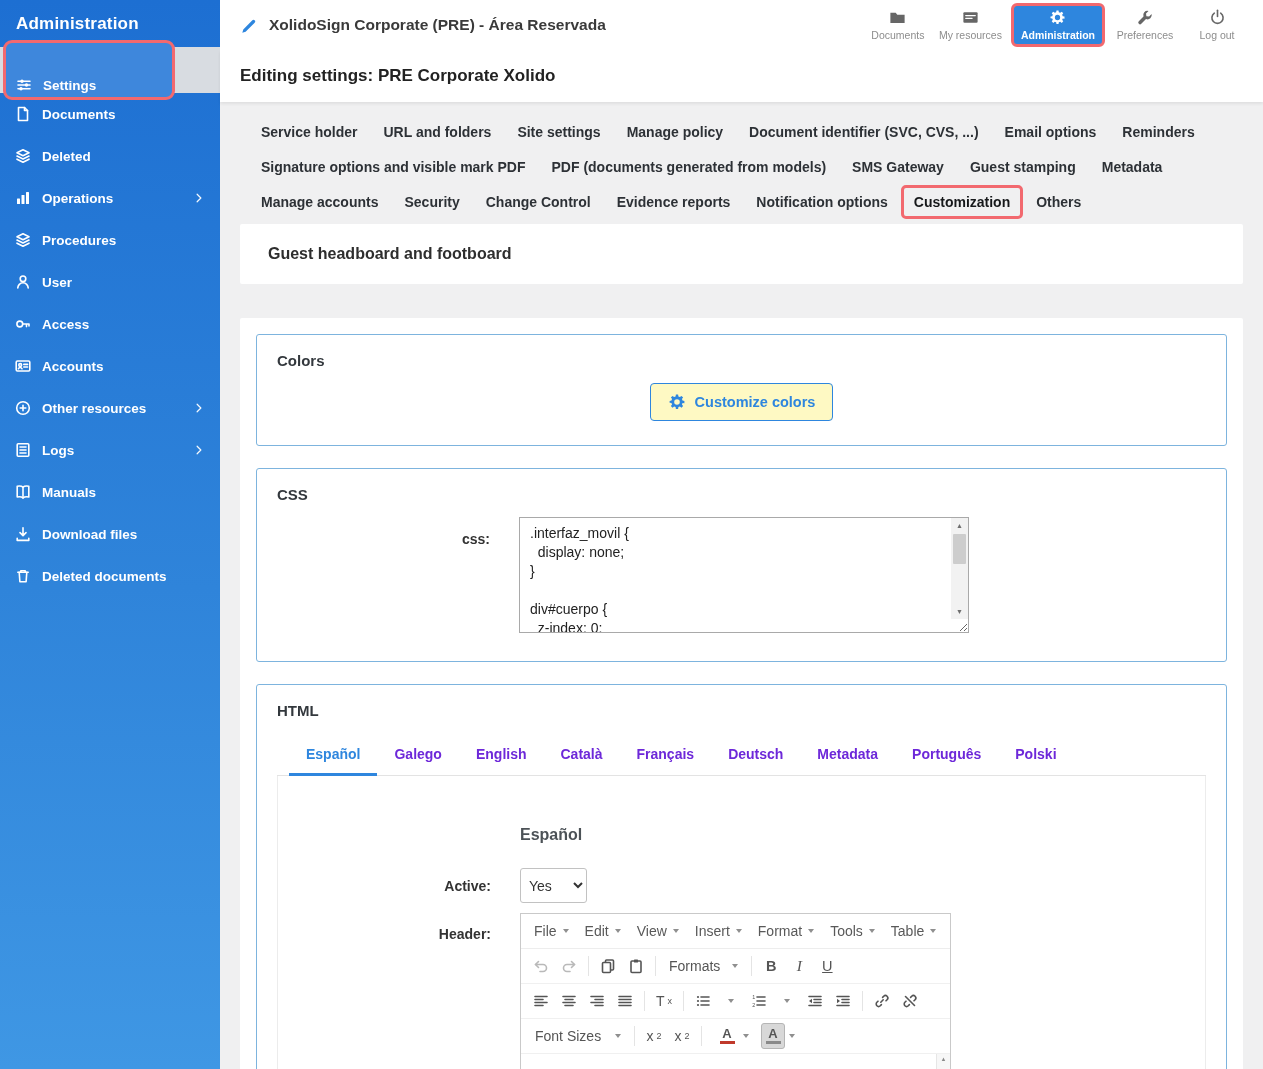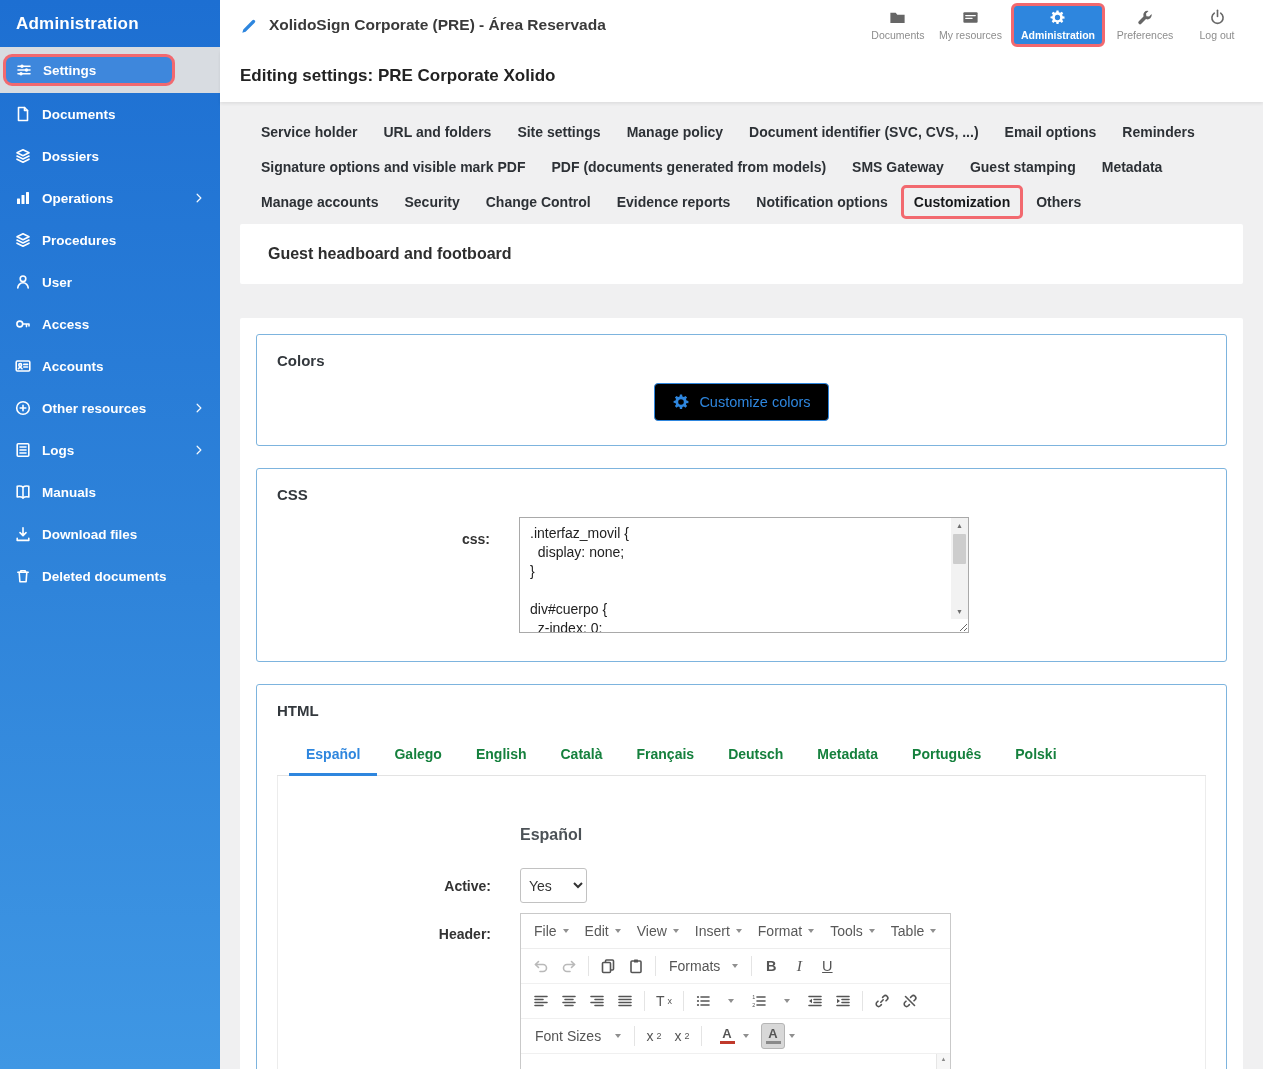--- a/index.html
+++ b/index.html
@@ -7,21 +7,21 @@
   .app{display:flex;width:100%;height:100%;}
   svg.ln{fill:none;stroke:currentColor;stroke-width:1.6;stroke-linecap:round;stroke-linejoin:round;display:block;}
   svg{display:block;}
 
   
   .sidebar{flex:0 0 220px;width:220px;background:linear-gradient(180deg,#1d6fd2 0%,#2f84da 55%,#3f97e4 100%);color:#fff;}
   .sidebar-title{height:47px;display:flex;align-items:center;padding:0 16px;font-size:17px;font-weight:700;letter-spacing:.2px;}
   .side-item{height:42px;display:flex;align-items:center;gap:11px;padding:0 15px;font-size:13.5px;font-weight:600;cursor:pointer;}
   .side-item .chev{margin-left:auto;opacity:.95;}
   .side-active-row{height:46px;background:#d8dce1;display:flex;align-items:center;cursor:pointer;}
-  .side-pill{margin-left:3px;width:172px;height:32px;box-sizing:border-box;background:#3e87dc;border:3px solid #f2696f;border-radius:9px;display:flex;align-items:center;gap:11px;padding:4px 10px;font-size:13.5px;font-weight:700;}
+  .side-pill{margin-left:3px;width:172px;height:60px;box-sizing:border-box;background:#3e87dc;border:3px solid #f2696f;border-radius:9px;display:flex;align-items:flex-end;gap:11px;padding:4px 10px;font-size:13.5px;font-weight:700;}
 
   
   .main{flex:1;display:flex;flex-direction:column;min-width:0;}
   .topbar{height:50px;background:#fff;display:flex;align-items:center;padding:0 10px 0 20px;flex:0 0 50px;}
   .brand{display:flex;align-items:center;gap:10px;font-size:15.5px;font-weight:600;color:#3a3a3a;cursor:pointer;}
   .topnav{margin-left:auto;display:flex;align-items:center;height:50px;}
   .topnav-item{min-width:62px;padding:0 5px;height:50px;display:flex;flex-direction:column;align-items:center;justify-content:center;gap:3px;color:#666;cursor:pointer;}
   .topnav-item .tlabel{font-size:10.5px;color:#8d8d8d;white-space:nowrap;}
   .topnav-item.active{background:#2e86de;color:#fff;border:3px solid #f2696f;border-radius:6px;height:44px;box-sizing:border-box;margin:0 4px;padding:0 7px;}
   .topnav-item.active .tlabel{color:#fff;font-weight:600;}
@@ -36,39 +36,39 @@
 
   .card-heading{margin-top:5px;background:#fff;border-radius:2px;padding:21px 28px;font-size:16px;font-weight:700;color:#2e2e2e;}
   .card-gap{height:34px;}
   .card-body{background:#fff;border-radius:2px;padding:16px 16px 40px;min-height:760px;}
 
   .panel{border:1px solid #7db4de;border-radius:3px;background:#fff;padding:17px 20px 24px;margin-bottom:22px;}
   .panel-title{font-size:15px;font-weight:700;color:#33383d;}
 
   
   .colors-body{margin-top:14px;display:flex;justify-content:center;}
-  .btn-outline{display:inline-flex;align-items:center;gap:9px;background:#000000;border:1px solid #2e86de;color:#2e86de;border-radius:4px;padding:9px 17px;font-size:14.5px;font-weight:400;cursor:pointer;font-family:inherit;}
+  .btn-outline{display:inline-flex;align-items:center;gap:9px;background:#fef9c3;border:1px solid #2e86de;color:#2e86de;border-radius:4px;padding:9px 17px;font-size:14.5px;font-weight:700;cursor:pointer;font-family:inherit;}
 
   
   .form-row{display:flex;align-items:flex-start;}
   .form-label{width:242px;box-sizing:border-box;text-align:right;padding-right:29px;font-size:14px;font-weight:700;color:#333;}
 
   
   .css-row{margin-top:14px;}
   .css-row .form-label{padding-top:14px;}
   .css-wrap{position:relative;width:450px;}
   .css-area{width:450px;height:116px;box-sizing:border-box;border:1px solid #a9a9a9;background:#fff;color:#222;font-family:"Liberation Sans",sans-serif;font-size:14px;line-height:19px;padding:6px 26px 6px 10px;resize:both;white-space:pre;overflow:hidden;border-radius:0;}
   .fake-scroll{position:absolute;top:1px;right:1px;bottom:18px;width:17px;background:#f2f2f2;display:flex;flex-direction:column;align-items:center;}
   .fs-btn{height:15px;width:17px;display:flex;align-items:center;justify-content:center;font-size:7px;color:#6e6e6e;cursor:pointer;}
   .fs-thumb{width:13px;height:30px;background:#cdcdcd;border-radius:1px;margin-top:1px;cursor:pointer;}
   .fs-spacer{flex:1;}
 
   
   .lang-tabs{display:flex;margin-top:16px;border-bottom:1px solid #e3e3e3;padding-left:12px;}
-  .lang-tab{padding:11px 17px 13px;font-size:14px;font-weight:600;color:#15803d;cursor:pointer;}
+  .lang-tab{padding:11px 17px 13px;font-size:14px;font-weight:600;color:#6d28d9;cursor:pointer;}
   .lang-tab.active{color:#2e86de;font-weight:700;border-bottom:3px solid #2e86de;padding-bottom:10px;margin-bottom:-1px;}
   .tab-content{border-left:1px solid #ececec;border-right:1px solid #ececec;padding-top:50px;padding-bottom:20px;}
   .lang-heading{margin-left:242px;font-size:16px;font-weight:600;color:#4c5257;}
   .row-active{margin-top:24px;align-items:center;}
   .row-active .form-label{padding-top:0;}
   .yes-select{width:67px;height:35px;border:1px solid #c2c2c2;border-radius:3px;background:#fff;font-size:14px;color:#333;padding:0 4px;font-family:inherit;}
   .row-header{margin-top:10px;}
   .row-header .form-label{padding-top:13px;}
 
   
@@ -130,21 +130,21 @@
       </div>
 
       <div class="side-item">
         <span>
             <svg class="ln" width="16" height="16" viewBox="0 0 16 16">
               <path d="M8 1.8 14 4.8 8 7.8 2 4.8Z"></path>
               <path d="M2 8l6 3 6-3"></path>
               <path d="M2 11.2l6 3 6-3"></path>
             </svg>
           </span>
-        <span>Dossiers</span>
+        <span>Deleted</span>
       </div>
 
       <div class="side-item">
         <span>
             <svg class="ln" width="16" height="16" viewBox="0 0 16 16">
               <rect x="2" y="8.5" width="3" height="5.5" rx="0.5" fill="currentColor" stroke="none"></rect>
               <rect x="6.5" y="5" width="3" height="9" rx="0.5" fill="currentColor" stroke="none"></rect>
               <rect x="11" y="2" width="3" height="12" rx="0.5" fill="currentColor" stroke="none"></rect>
             </svg>
           </span>

